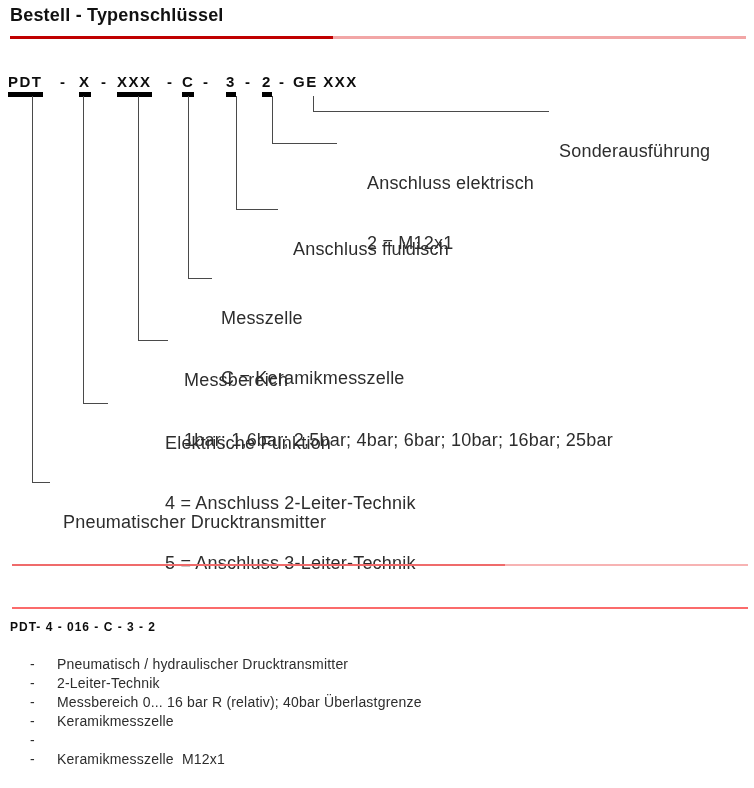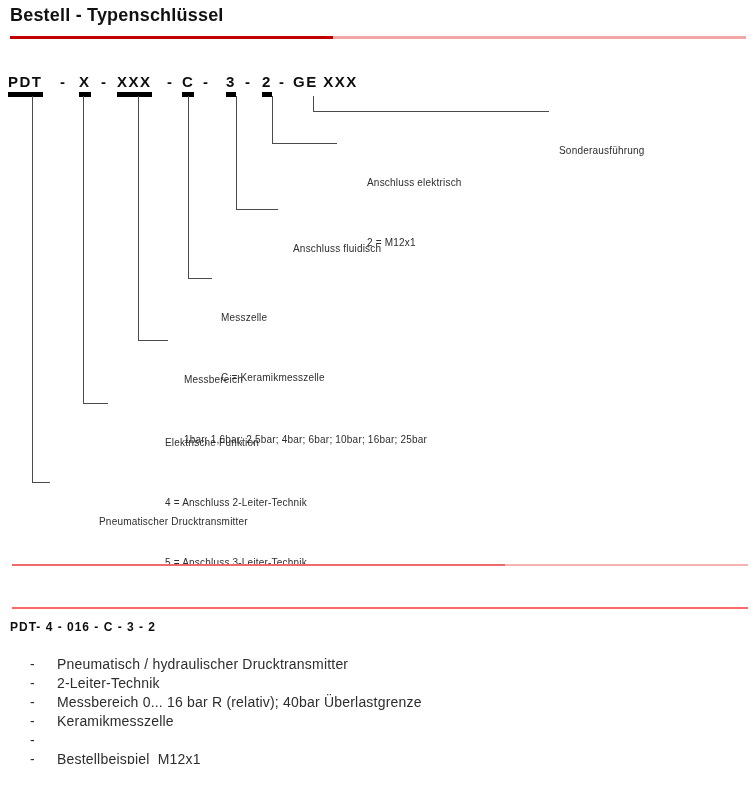--- a/index.html
+++ b/index.html
@@ -18,21 +18,21 @@
   
   .code { position:absolute; top:73px; font-size:15px; font-weight:bold; color:#0d0d0d;
           letter-spacing:1.5px; line-height:17px; white-space:pre; }
   .code.u { border-bottom:5px solid #000000; padding-bottom:2px; }
 
   
   .vline { position:absolute; width:1px; background:#4a4a4a; }
   .hline { position:absolute; height:1px; background:#4a4a4a; }
 
   
-  .branch { position:absolute; font-size:10px; line-height:20px; color:#2d2d2d;
+  .branch { position:absolute; font-size:18px; line-height:20px; color:#2d2d2d;
             letter-spacing:0.2px; white-space:pre; }
 
   
   .ex-code { position:absolute; font-size:12px; font-weight:bold; color:#0d0d0d;
              letter-spacing:1px; white-space:pre; }
   .ex-list { position:absolute; left:30px; top:655px; font-size:14px; line-height:19px;
              color:#2d2d2d; letter-spacing:0.2px; }
   .ex-item { display:flex; }
   .ex-item .dash { display:inline-block; width:27px; flex:0 0 27px; }
   .ex-item .txt { white-space:pre; }
@@ -97,21 +97,21 @@
   <div class="vline" style="left:83px; top:96px; height:307px;"></div>
   <div class="hline" style="left:83px; top:403px; width:25px;"></div>
   <div class="branch" style="left:120px; top:393px;margin-left:45px;">
     <div>Elektrische Funktion</div>
     <div>4 = Anschluss 2-Leiter-Technik</div>
     <div>5 = Anschluss 3-Leiter-Technik</div>
   </div>
 
   <div class="vline" style="left:32px; top:96px; height:386px;"></div>
   <div class="hline" style="left:32px; top:482px; width:18px;"></div>
-  <div class="branch" style="left:63px; top:472px;margin-left:36px;">
+  <div class="branch" style="left:63px; top:472px;">
     <div>Pneumatischer Drucktransmitter</div>
   </div>
 
   <div class="rule-seg" style="left:12px; top:564px; width:493px; height:2px; background:#ef6b6b;"></div>
   <div class="rule-seg" style="left:505px; top:564px; width:243px; height:2px; background:#f7b3b3;"></div>
 
 
   <div class="rule-seg" style="left:12px; top:607px; width:736px; height:2px; background:#fb6b6b;"></div>
 
   <div class="ex-code" style="left:10px; top:620px;">PDT- 4 - 016 - C - 3 - 2</div>
@@ -131,17 +131,17 @@
     </div>
     <div class="ex-item">
       <span class="dash">-</span>
       <span class="txt">Keramikmesszelle</span>
     </div>
     <div class="ex-item">
       <span class="dash">-</span>
     </div>
     <div class="ex-item">
       <span class="dash">-</span>
-      <span class="txt">Bestellbeispiel  M12x1</span>
+      <span class="txt">Keramikmesszelle  M12x1</span>
     </div>
   </div>
 
 </div>
 
 </body></html>

